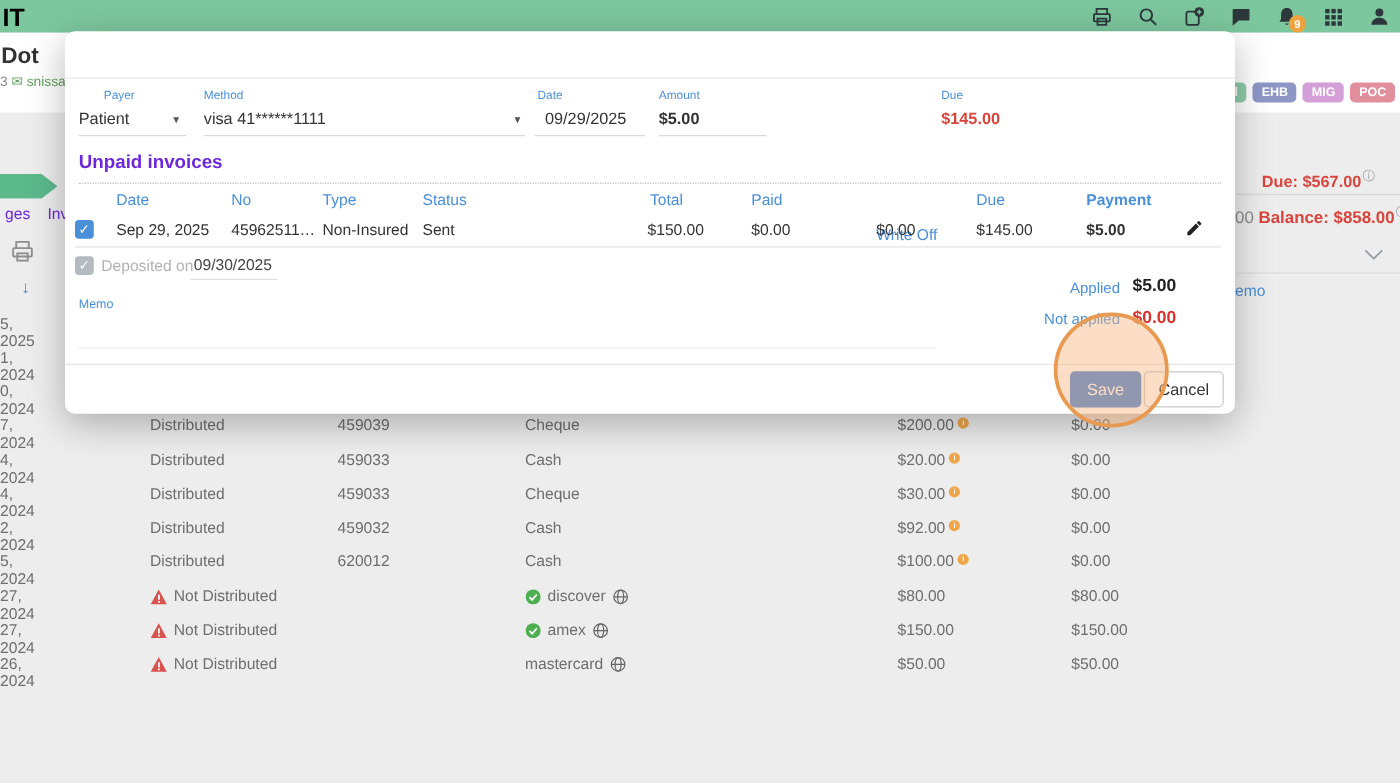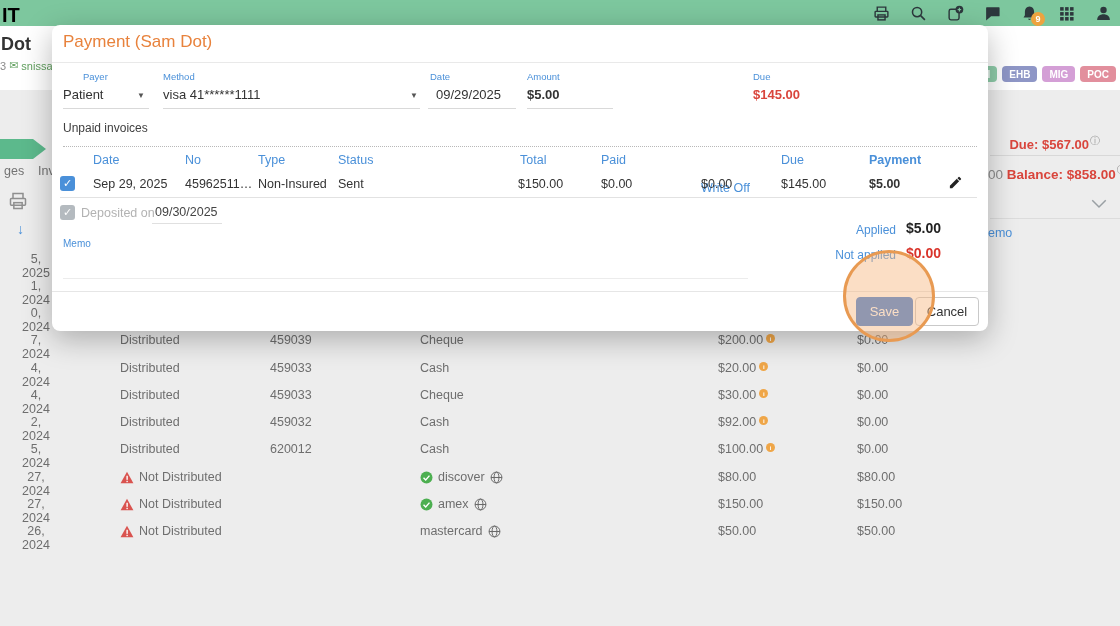--- a/index.html
+++ b/index.html
@@ -35,28 +35,28 @@
   .balance-line { position:absolute; left:988px; top:163px; font-size:13.5px; color:#8b8b8b; z-index:1; white-space:nowrap; }
   .balance-line b { color:#d9453c; }
   .collapse-chevron { position:absolute; left:1090px; top:197px; width:18px; height:14px; color:#9aa0a4; z-index:1; }
   .collapse-chevron svg { width:100%; height:100%; }
   .divider-r2 { position:absolute; left:990px; right:0; top:218px; height:1px; background:#dcdcdc; z-index:1; }
   .memo-col-fragment { position:absolute; left:988px; top:226px; font-size:12.5px; color:#4a90d9; z-index:1; }
 
   
   .stage-arrow { position:absolute; left:0; top:139px; width:46px; height:20px; background:#5cb98c;
     clip-path:polygon(0 0, 33px 0, 46px 50%, 33px 100%, 0 100%); z-index:1; }
-  .tab-frag { position:absolute; top:164px; font-size:12.5px; color:#737373; z-index:1; cursor:pointer; }
+  .tab-frag { position:absolute; top:164px; font-size:12.5px; color:#6d28d9; z-index:1; cursor:pointer; }
   .printer-bg { position:absolute; left:8px; top:191px; width:20px; height:20px; color:#8f8f8f; z-index:1; }
   .printer-bg svg { width:100%; height:100%; }
   .sort-arrow { position:absolute; left:17px; top:221px; font-size:14px; color:#4a90d9; z-index:1; }
 
   
   .bgrow { position:absolute; left:0; width:1120px; height:20px; font-size:12.5px; color:#6e6e6e; z-index:1; }
-  .bgrow .c-date  { position:absolute; left:16px; width:40px; text-align:center; }
+  .bgrow .c-date  { position:absolute; left:0; width:40px; text-align:left; }
   .bgrow .c-dist  { position:absolute; left:120px; display:flex; align-items:center; gap:5px; }
   .bgrow .c-no    { position:absolute; left:270px; }
   .bgrow .c-meth  { position:absolute; left:420px; display:flex; align-items:center; gap:5px; }
   .bgrow .c-total { position:absolute; left:718px; display:flex; align-items:flex-start; gap:3px; }
   .bgrow .c-appl  { position:absolute; left:857px; }
   .warn-tri { width:14px; height:13px; }
   .check-circ { width:13px; height:13px; }
   .globe { width:13px; height:13px; color:#666; }
   .globe svg, .warn-tri svg, .check-circ svg { width:100%; height:100%; display:block; }
   .orange-dot { width:9px; height:9px; border-radius:50%; background:#efa648; color:#fff; font-size:6px; font-weight:bold;
@@ -64,21 +64,21 @@
 
   
   .modal { position:absolute; left:52px; top:25px; width:936px; height:306px; background:#fff; border-radius:8px;
     box-shadow:0 8px 30px rgba(0,0,0,.28); z-index:5; }
   .modal-title { position:absolute; left:11px; top:7px; font-size:17px; color:#e8823c; }
   .modal-hr1 { position:absolute; left:0; right:0; top:37px; height:1px; background:#e9e9e9; }
   .flabel { position:absolute; font-size:9.5px; color:#4a90d9; }
   .fvalue { position:absolute; font-size:13px; color:#333; }
   .funder { position:absolute; height:1px; background:#d9d9d9; }
   .caret { font-size:8px; color:#555; position:absolute; }
-  .unpaid-heading { position:absolute; left:11px; top:96px; font-size:12px; color:#404040; }
+  .unpaid-heading { position:absolute; left:11px; top:96px; font-size:15px; color:#6d28d9;font-weight:bold; }
   .dotted-sep { position:absolute; left:11px; right:11px; top:121px; border-top:1px dotted #b8b8b8; }
   .th { position:absolute; top:128px; font-size:12.5px; color:#4a90d9; }
   .td { position:absolute; top:152px; font-size:12.5px; color:#333; }
   .inv-sep { position:absolute; left:8px; right:11px; top:172px; height:1px; background:#e2e2e2; }
   .cb { position:absolute; width:15px; height:15px; border-radius:3px; display:flex; align-items:center;
     justify-content:center; color:#fff; font-size:11px; }
   .cb-blue { background:#4a90d9; }
   .cb-gray { background:#b4babf; }
   .pencil { position:absolute; left:896px; top:150px; width:15px; height:15px; color:#222; cursor:pointer; }
   .pencil svg { width:100%; height:100%; }
@@ -354,21 +354,20 @@
             <ellipse cx="12" cy="12" rx="4.5" ry="10"></ellipse>
             <line x1="2" y1="12" x2="22" y2="12"></line>
           </svg>
         </span>
       </span>
     <span class="c-total">$50.00</span>
     <span class="c-appl">$50.00</span>
   </div>
 
   <div class="modal">
-    <div class="modal-title">Payment (Sam Dot)</div>
     <div class="modal-hr1"></div>
 
     <span class="flabel" style="left:11px; top:46px;margin-left:20px;">Payer</span>
     <span class="flabel" style="left:111px; top:46px;">Method</span>
     <span class="flabel" style="left:378px; top:46px;">Date</span>
     <span class="flabel" style="left:475px; top:46px;">Amount</span>
     <span class="flabel" style="left:701px; top:46px;">Due</span>
 
     <span class="fvalue" style="left:11px; top:62px;">Patient</span>
     <span class="caret" style="left:85px; top:66px;">▼</span>

